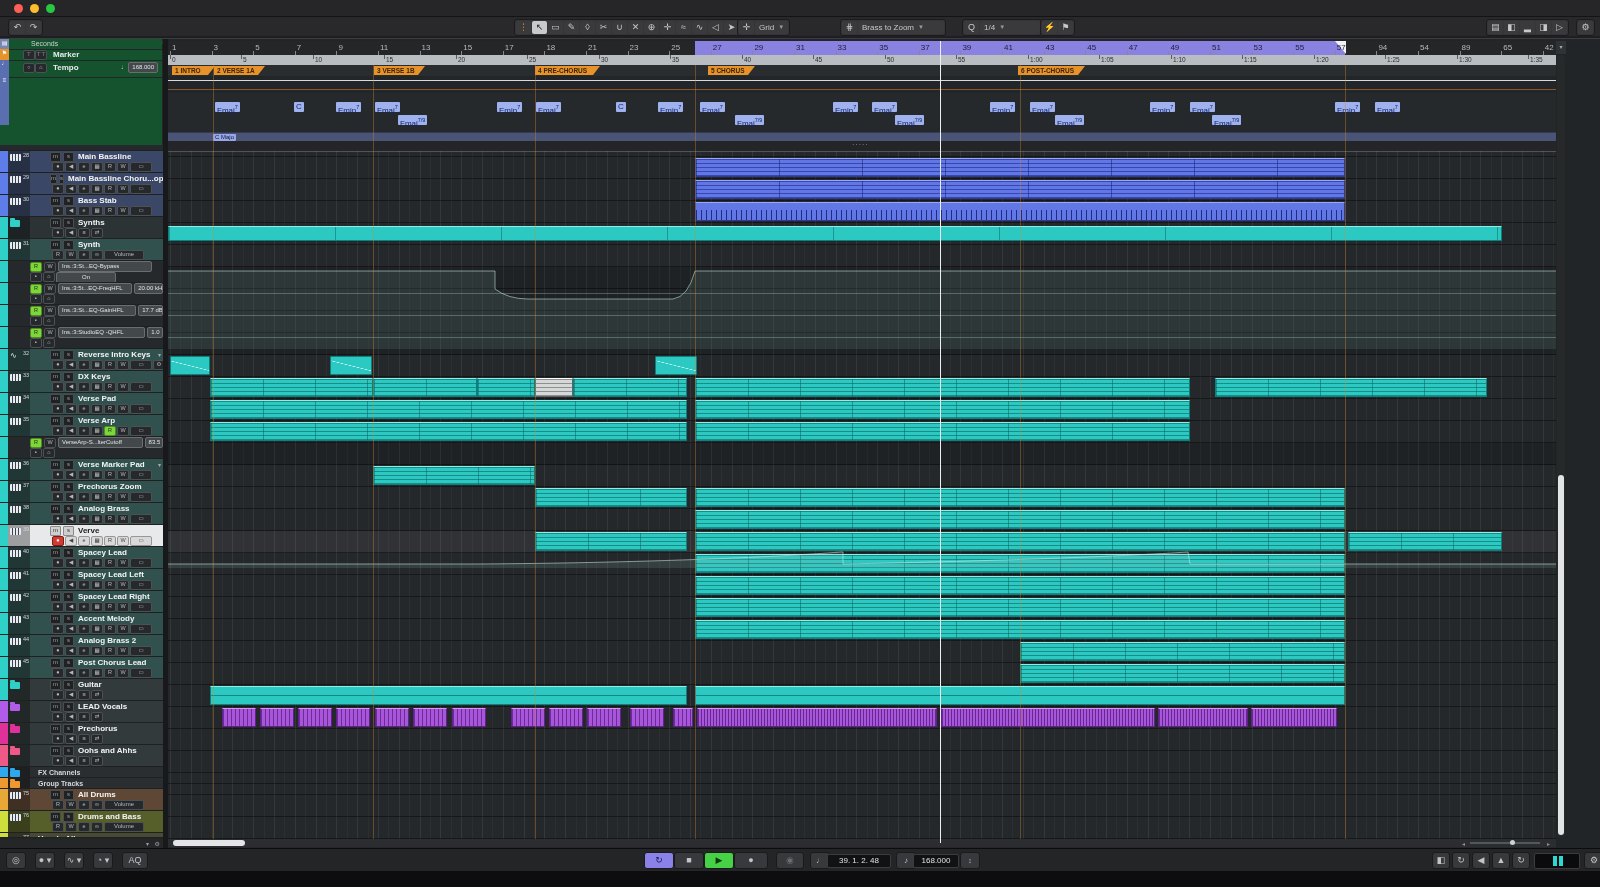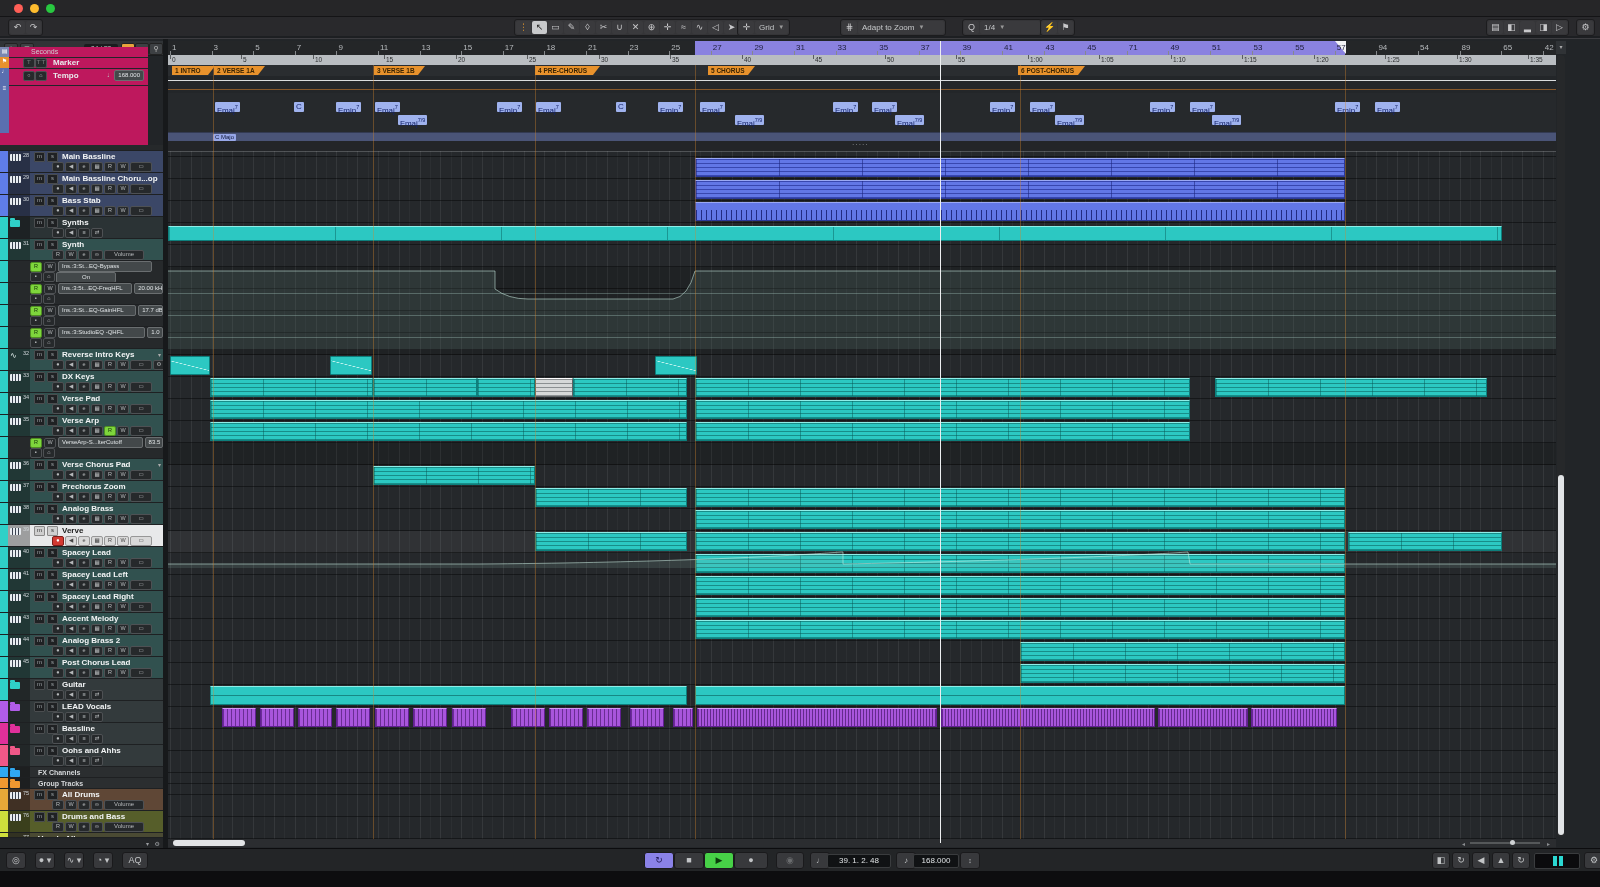--- a/index.html
+++ b/index.html
@@ -16,40 +16,40 @@
   .tbtn.active{background:#c9cacc;color:#222;}
   .tbtn.accent{background:#3a3a3d;color:#e89a2c;}
   .dd{height:13px;background:#3a3a3d;border-radius:2px;color:#c6c8ca;font-size:8px;line-height:13px;padding:0 4px;display:flex;align-items:center;gap:4px;}
   .dd .car{font-size:6px;color:#999;}
   
   #projwin{left:0;top:38px;width:1600px;height:810px;background:#222528;border-top:1px solid #3c3c40;}
   
   #tlheader{left:0;top:2px;width:163px;height:14px;background:#303336;border-bottom:1px solid #1a1c1e;}
   .hbtn{position:absolute;top:2px;height:10px;min-width:12px;background:#3d4043;border:1px solid #222;border-radius:2px;color:#bbb;font-size:7px;line-height:9px;text-align:center;}
   #counter{position:absolute;left:84px;top:3px;width:34px;height:9px;background:#1a1c1e;color:#c3c6c8;font-size:6.5px;line-height:9px;text-align:center;border-radius:2px;}
-  #globals{left:0;top:8px;width:148px;height:106px;background:#be185d;}
+  #globals{left:0;top:0;width:162px;height:106px;background:#14532d;}
   .gstrip{position:absolute;left:0;width:9px;color:#fff;font-size:6px;text-align:center;}
   .grow{position:absolute;left:9px;right:0;border-bottom:1px solid #22252a;}
   .gname{font-size:8px;font-weight:bold;color:#e8eaec;}
   .gsmall{font-size:7px;color:#cdd0d3;}
   .gbtn{display:inline-block;min-width:10px;height:8px;background:#26292b;border:1px solid #4e5154;border-radius:2px;color:#b5b8ba;font-size:5.5px;line-height:7px;text-align:center;vertical-align:middle;}
   .gbox{display:inline-block;height:9px;background:#43484a;border:1px solid #6a6e70;border-radius:2px;color:#e3e6e8;font-size:6px;line-height:8px;padding:0 3px;vertical-align:middle;}
   
   #tracks{left:0;top:0;width:163px;height:810px;}
   .trk{position:absolute;left:0;width:163px;overflow:hidden;background:#2c2f31;border-bottom:1px solid #1e2022;}
   .tab{position:absolute;left:0;top:0;bottom:0;width:8px;}
   .icell{position:absolute;left:8px;top:0;bottom:0;width:22px;background:rgba(0,0,0,.32);}
   .icell .num{position:absolute;right:1px;top:1px;font-size:5.5px;color:#cfd4d8;}
   .ic{position:absolute;left:2px;top:3px;}
   .ic-midi{width:11px;height:7px;border-radius:1px;background:repeating-linear-gradient(90deg,#e8ecf0 0 2px,#3a4250 2px 3px);}
   .ic-audio{width:12px;height:8px;color:#e8f4f2;font-size:8px;line-height:8px;}
   .ic-folder{width:10px;height:7px;border-radius:1px;position:relative;}
   .ic-folder:before{content:"";position:absolute;left:0;top:-2px;width:5px;height:2px;background:inherit;border-radius:1px 1px 0 0;}
   .thdr{position:absolute;left:30px;top:0;right:0;bottom:0;}
-  .r1{height:11px;display:flex;align-items:center;gap:2px;padding-left:4px;}
+  .r1{height:11px;display:flex;align-items:center;gap:2px;padding-left:20px;}
   .r2{height:10px;display:flex;align-items:center;gap:1px;padding-left:22px;}
   .ms{width:9px;height:8px;background:#1f2123;border:1px solid #4a4d4f;border-radius:1px;color:#9aa0a4;font-size:6px;line-height:7px;text-align:center;}
   .tname{font-size:8px;font-weight:bold;color:#f2f4f5;white-space:nowrap;margin-left:2px;}
   .cb{min-width:10px;height:8px;background:#26292b;border:1px solid #4e5154;border-radius:2px;color:#b5b8ba;font-size:5.5px;line-height:7px;text-align:center;}
   .cb.wide{min-width:20px;}
   .cb.vol{min-width:38px;font-size:6px;}
   .cb.on{background:#7ed63c;border-color:#4f8f22;color:#143308;}
   .cb.rec{background:#cf3a30;border-color:#7e1d18;color:#fff;}
   .trk.sel{background:#e8e9ea;}
   .trk.sel .tname{color:#1b1b1b;}
@@ -166,21 +166,21 @@
     <div class="tbgroup" style="left:737px">
       <div class="tbtn">✛</div>
       <div class="dd">
         <span>Grid</span>
         <span class="car">▼</span>
       </div>
     </div>
     <div class="tbgroup" style="left:840px">
       <div class="tbtn">⋕</div>
       <div class="dd" style="width:78px">
-        <span>Adapt to Zoom</span>
+        <span>Brass to Zoom</span>
         <span class="car">▼</span>
       </div>
     </div>
     <div class="tbgroup" style="left:962px">
       <div class="tbtn">Q</div>
       <div class="dd" style="width:52px">
         <span>1/4</span>
         <span class="car">▼</span>
       </div>
     </div>
@@ -506,21 +506,21 @@
         <div class="trk" style="top: 420px; height: 21px; background: rgb(49, 81, 79);">
           <div class="tab" style="background: rgb(47, 208, 200);"></div>
           <div class="icell">
             <div class="ic ic-midi"></div>
             <span class="num">36</span>
           </div>
           <div class="thdr">
             <div class="r1">
               <span class="ms">m</span>
               <span class="ms">s</span>
-              <span class="tname">Verse Chorus Pad</span>
+              <span class="tname">Verse Marker Pad</span>
               <span class="arrowbtn">▾</span>
             </div>
             <div class="r2">
               <span class="cb">●</span>
               <span class="cb">◀</span>
               <span class="cb">e</span>
               <span class="cb">▦</span>
               <span class="cb">R</span>
               <span class="cb">W</span>
               <span class="cb wide">▭</span>
@@ -774,21 +774,21 @@
         </div>
         <div class="trk" style="top: 684px; height: 21px; background: rgb(51, 58, 60);">
           <div class="tab" style="background: rgb(224, 48, 154);"></div>
           <div class="icell">
             <div class="ic ic-folder" style="background: rgb(224, 48, 154);"></div>
           </div>
           <div class="thdr">
             <div class="r1">
               <span class="ms">m</span>
               <span class="ms">s</span>
-              <span class="tname">Bassline</span>
+              <span class="tname">Prechorus</span>
             </div>
             <div class="r2">
               <span class="cb">●</span>
               <span class="cb">◀</span>
               <span class="cb">≡</span>
               <span class="cb">⇄</span>
             </div>
           </div>
         </div>
         <div class="trk" style="top: 706px; height: 21px; background: rgb(51, 58, 60);">
@@ -925,21 +925,21 @@
             <span class="rnum" style="left: 752.8px; color: rgb(29, 29, 56);">37</span>
             <span class="rtick" style="left: 750.8px;"></span>
             <span class="rnum" style="left: 794.4px; color: rgb(29, 29, 56);">39</span>
             <span class="rtick" style="left: 792.4px;"></span>
             <span class="rnum" style="left: 836px; color: rgb(29, 29, 56);">41</span>
             <span class="rtick" style="left: 834px;"></span>
             <span class="rnum" style="left: 877.6px; color: rgb(29, 29, 56);">43</span>
             <span class="rtick" style="left: 875.6px;"></span>
             <span class="rnum" style="left: 919.2px; color: rgb(29, 29, 56);">45</span>
             <span class="rtick" style="left: 917.2px;"></span>
-            <span class="rnum" style="left: 960.8px; color: rgb(29, 29, 56);">71</span>
+            <span class="rnum" style="left: 960.8px; color: rgb(29, 29, 56);">47</span>
             <span class="rtick" style="left: 958.8px;"></span>
             <span class="rnum" style="left: 1002.4px; color: rgb(29, 29, 56);">49</span>
             <span class="rtick" style="left: 1000.4px;"></span>
             <span class="rnum" style="left: 1044px; color: rgb(29, 29, 56);">51</span>
             <span class="rtick" style="left: 1042px;"></span>
             <span class="rnum" style="left: 1085.6px; color: rgb(29, 29, 56);">53</span>
             <span class="rtick" style="left: 1083.6px;"></span>
             <span class="rnum" style="left: 1127.2px; color: rgb(29, 29, 56);">55</span>
             <span class="rtick" style="left: 1125.2px;"></span>
             <span class="rnum" style="left: 1168.8px; color: rgb(29, 29, 56);">57</span>

